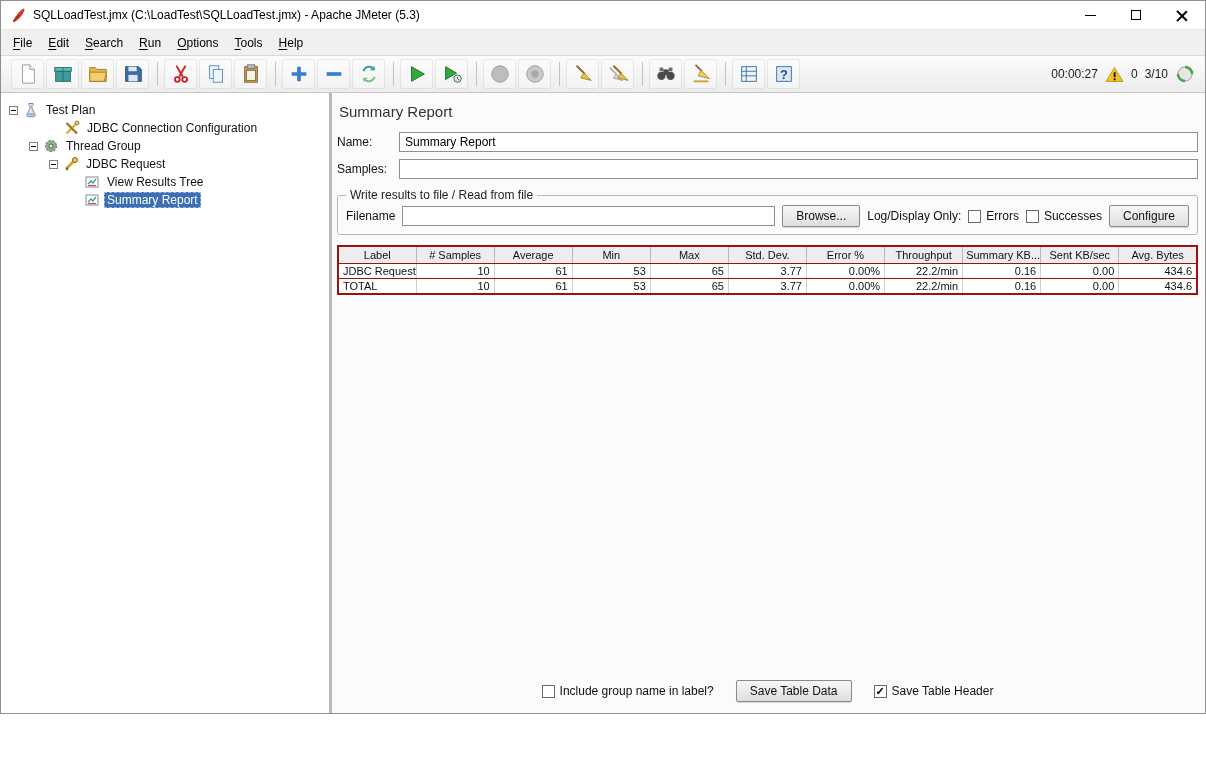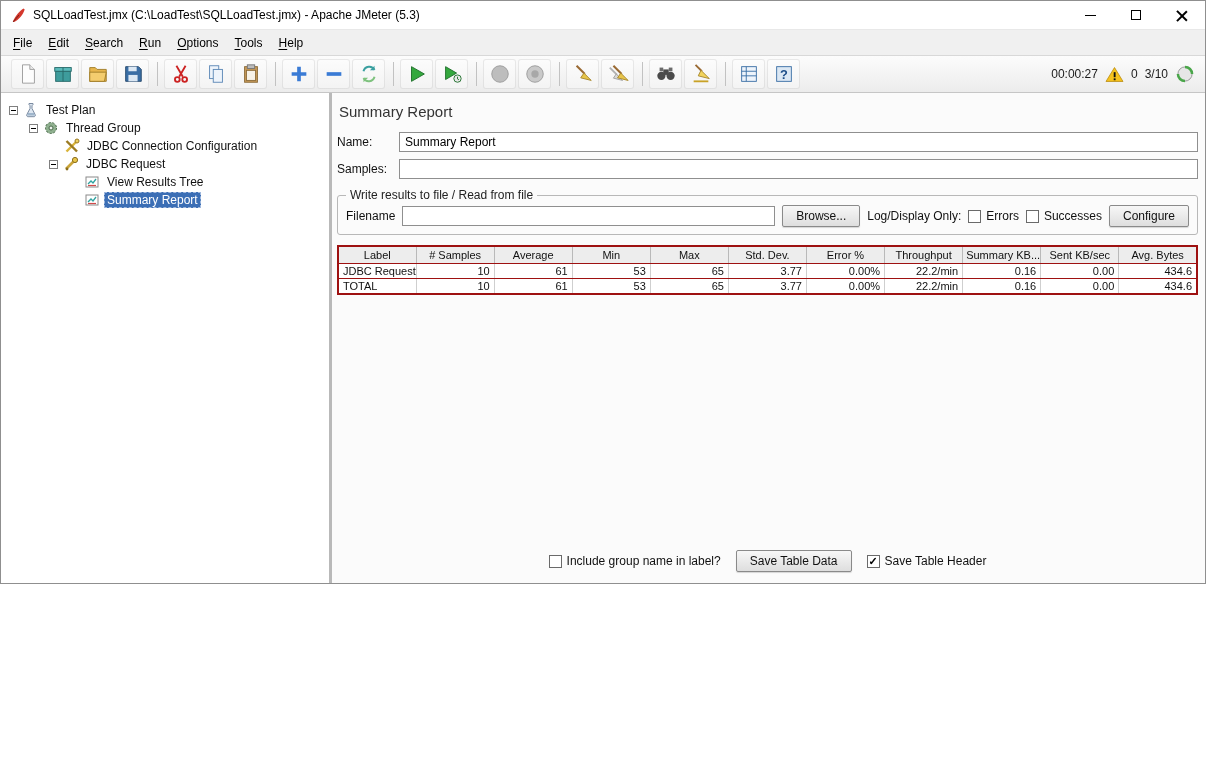--- a/index.html
+++ b/index.html
@@ -1,18 +1,18 @@
 <!DOCTYPE html>
 <html><head>
 <meta charset="utf-8">
 <style>
   * { margin:0; padding:0; box-sizing:border-box; }
   html,body { width:1206px; height:784px; overflow:hidden; }
   body { font-family:"Liberation Sans", sans-serif; font-size:12px; color:#111; background:#fff; }
-  .window { width:1206px; height:584px; display:flex; flex-direction:column; border:1px solid #8f8f8f; }
+  .window { width:1206px; height:714px; display:flex; flex-direction:column; border:1px solid #8f8f8f; }
 
   
   .titlebar { height:29px; background:#ffffff; display:flex; align-items:center; padding-left:9px; flex:none; border-bottom:1px solid #e8e8e8; }
   .app-icon { width:16px; height:16px; margin-right:7px; flex:none; }
   .titlebar-title { font-size:12px; color:#000; }
   .win-controls { margin-left:auto; display:flex; height:100%; }
   .win-btn { width:46px; height:100%; display:flex; align-items:center; justify-content:center; cursor:default; }
   .glyph-min { width:11px; height:1px; background:#000; }
   .glyph-max { width:10px; height:10px; border:1px solid #000; }
   .glyph-close { position:relative; width:12px; height:12px; }
@@ -62,21 +62,21 @@
   .checkbox { width:13px; height:13px; border:1px solid #6a6a6a; background:#fff; display:inline-flex; align-items:center; justify-content:center; font-size:11px; font-weight:bold; line-height:1; color:#000; flex:none; }
 
   
   .summary-table { width:100%; border-collapse:collapse; table-layout:fixed; background:#fff; border:2px solid #9e1111; font-size:11px; }
   .summary-table th { font-weight:normal; background:#ededed; text-align:center; padding:2px 3px; border-left:1px solid #b9b9b9; border-bottom:1px solid #9e1111; overflow:hidden; white-space:nowrap; }
   .summary-table td { padding:1px 4px; text-align:right; border-left:1px solid #cfcfcf; border-bottom:1px solid #9e1111; overflow:hidden; white-space:nowrap; }
   .summary-table tr:last-child td { border-bottom:none; }
   .summary-table th:first-child, .summary-table td:first-child { border-left:none; }
   .summary-table td.label-cell { text-align:left; }
 
-  .footer-row { margin-top:auto; display:flex; align-items:center; justify-content:center; gap:15px; padding-bottom:3px; }
+  .footer-row { margin-top:auto; display:flex; align-items:center; justify-content:center; gap:22px; padding-bottom:3px; }
 </style>
 </head>
 <body>
 
 <div class="window">
 
   <div class="titlebar">
     <span class="app-icon">
       <svg viewBox="0 0 16 16">
           <path d="M13.5 1.5C9.5 4 5.5 9 3 14l1.2 1c4.8-2.6 9-7.5 10.5-12.5z" fill="#d4372c"></path>
@@ -270,39 +270,39 @@
       <div class="tree-row ind0">
         <span class="tree-handle"></span>
         <span class="tree-icon">
             <svg viewBox="0 0 16 16">
               <path d="M6 1.5h4v1.2l-1 1v2.8l3.2 6.2c.5 1-.2 2-1.3 2H5.1c-1.1 0-1.8-1-1.3-2L7 6.5V3.7l-1-1z" fill="#dde6f0" stroke="#7a8aa0"></path>
               <path d="M5 11h6l1 2.5H4z" fill="#9fb6cc"></path>
             </svg>
           </span>
         <span class="tree-label">Test Plan</span>
       </div>
-      <div class="tree-row ind1">
-        <span class="tree-handle"></span>
-        <span class="tree-icon">
-            <svg viewBox="0 0 16 16">
-              <circle cx="8" cy="8" r="5.5" fill="#8fb08f" stroke="#4a6a4a" stroke-dasharray="2.2 1.6"></circle>
-              <circle cx="8" cy="8" r="2" fill="#eef2ee" stroke="#4a6a4a"></circle>
-            </svg>
-          </span>
-        <span class="tree-label">Thread Group</span>
-      </div>
       <div class="tree-row ind2l">
         <span class="tree-icon">
             <svg viewBox="0 0 16 16">
               <path d="M2.5 13.5 L13 3" stroke="#d9b43a" stroke-width="2.4"></path>
               <path d="M2.5 3 L13 13.5" stroke="#9a7a22" stroke-width="2.4"></path>
               <circle cx="13" cy="3" r="2" fill="#ecd062" stroke="#9a7a22"></circle>
             </svg>
           </span>
         <span class="tree-label">JDBC Connection Configuration</span>
+      </div>
+      <div class="tree-row ind1">
+        <span class="tree-handle"></span>
+        <span class="tree-icon">
+            <svg viewBox="0 0 16 16">
+              <circle cx="8" cy="8" r="5.5" fill="#8fb08f" stroke="#4a6a4a" stroke-dasharray="2.2 1.6"></circle>
+              <circle cx="8" cy="8" r="2" fill="#eef2ee" stroke="#4a6a4a"></circle>
+            </svg>
+          </span>
+        <span class="tree-label">Thread Group</span>
       </div>
       <div class="tree-row ind2">
         <span class="tree-handle"></span>
         <span class="tree-icon">
             <svg viewBox="0 0 16 16">
               <path d="M3 13 L11 5" stroke="#caa53a" stroke-width="2.6"></path>
               <circle cx="12" cy="4" r="2.6" fill="#e8c54a" stroke="#8a6d1d"></circle>
               <circle cx="4" cy="13" r="1.4" fill="#8a6d1d"></circle>
             </svg>
           </span>

